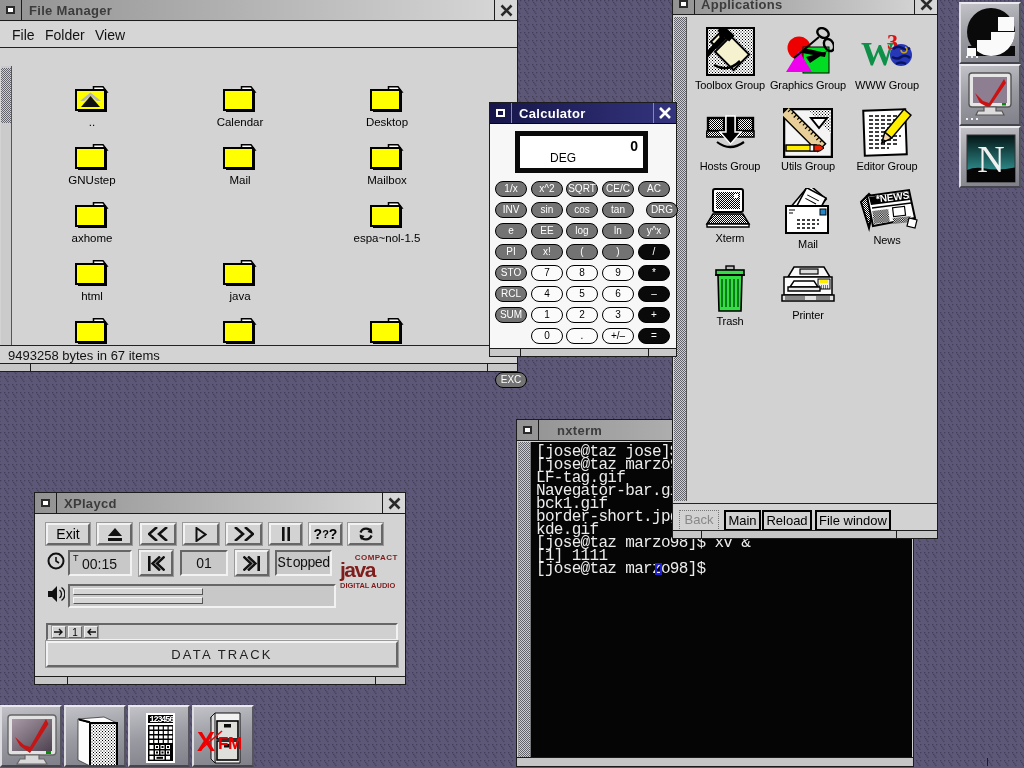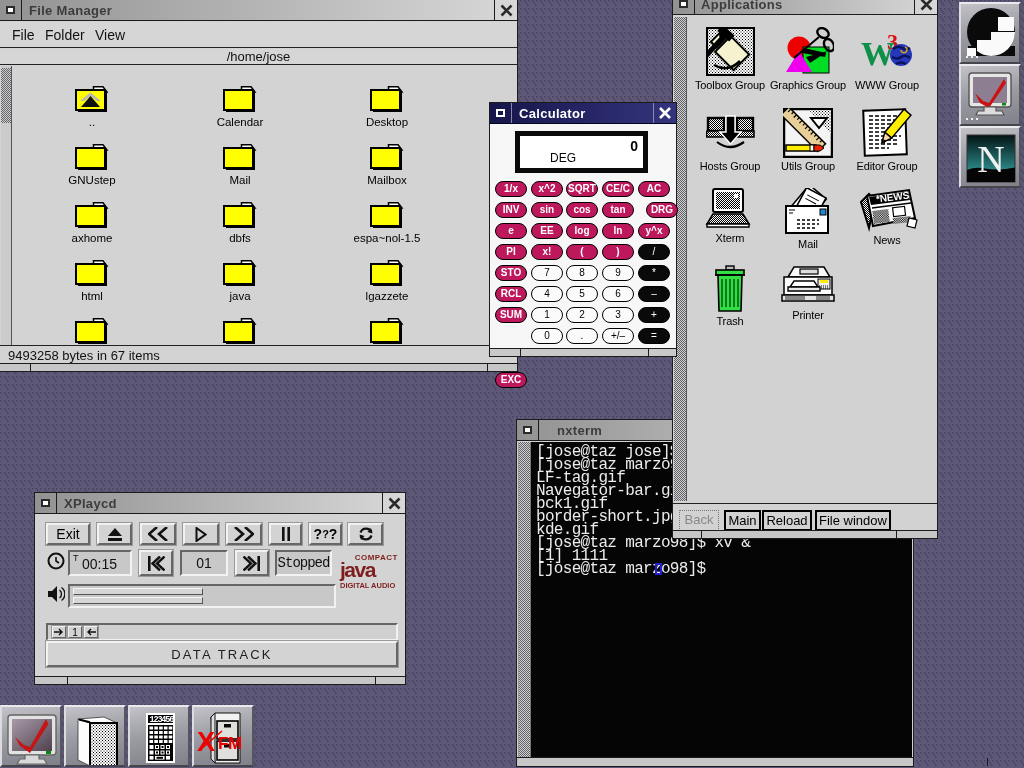--- a/index.html
+++ b/index.html
@@ -52,21 +52,21 @@
   #calc .mini { border-right:1px solid #8888b0; }
   #calc .mini i { background:transparent; border:2px solid #fff; }
   #calc .ttl { color:#fff; }
   #calc .xbtn { border-left:1px solid #8888b0; }
   #calc .display { position:absolute; left:25px; top:28px; width:133px; height:42px;
      background:#fff; border:5px solid #0a0a0a; }
   #calc .display .v { position:absolute; right:5px; top:2px; font-size:14px; font-weight:bold; color:#000; }
   #calc .display .m { position:absolute; left:30px; bottom:3px; font-size:12px; color:#000; }
   .cbtn { position:absolute; width:32px; height:16px; border:1px solid #000; border-radius:9px;
      font-size:10px; text-align:center; line-height:14px; }
-  .cg { background:#be185d; color:#fff;font-weight:bold; }
+  .cg { background:#737373; color:#fff; }
   .cw { background:#fbfbfb; color:#000; }
   .ck { background:#0a0a0a; color:#fff; }
   #calc .bbar { background:#c9c9c9; }
 
   
   #apps { left:672px; top:-7px; width:266px; height:546px; }
   #apps .asb { position:absolute; left:1px; top:23px; width:13px; bottom:37px;
       border-right:1px solid #555; }
   #apps .acontent { position:absolute; left:14px; top:23px; right:1px; height:486px; background:#d2d2d2; }
   #apps .btnrow { position:absolute; left:0px; right:0; top:509px; height:28px;
@@ -346,21 +346,20 @@
           <svg width="13" height="13" viewBox="0 0 13 13">
             <path d="M1.5 1.5 L11.5 11.5 M11.5 1.5 L1.5 11.5" stroke="#2a2a2a" stroke-width="2.6"></path>
           </svg>
         </div>
     </div>
     <div class="menubar">
       <span style="left:12px;">File</span>
         <span style="left:45px;">Folder</span>
         <span style="left:95px;text-align:center;">View</span>
     </div>
-    <div class="pathbar">/home/jose</div>
     <div class="fmcontent">
       <div class="ficon" style="left:32px;top:20px;"><svg width="36" height="27" viewBox="0 0 36 27">
             <path d="M19.5 0.8 h9.5 l4 5.2 h-13.5 z" fill="#fff" stroke="#000" stroke-width="1.5"></path>
             <rect x="4" y="6" width="29" height="20" fill="#000"></rect>
             <rect x="2" y="4" width="29" height="20" fill="#ff0" stroke="#000" stroke-width="2"></rect>
             <path d="M6 15 L16.5 6.5 L27 15 L23 15 L16.5 10 L10 15 Z" fill="#b8b8b8"></path>
             <path d="M16.5 10 L26 21 L7 21 Z" fill="#111"></path>
           </svg>..</div>
       <div class="ficon" style="left:327px;top:20px;"><svg width="36" height="27" viewBox="0 0 36 27">
             <path d="M19.5 0.8 h9.5 l4 5.2 h-13.5 z" fill="#fff" stroke="#000" stroke-width="1.5"></path>
@@ -385,45 +384,35 @@
       <div class="ficon" style="left:327px;top:78px;"><svg width="36" height="27" viewBox="0 0 36 27">
             <path d="M19.5 0.8 h9.5 l4 5.2 h-13.5 z" fill="#fff" stroke="#000" stroke-width="1.5"></path>
             <rect x="4" y="6" width="29" height="20" fill="#000"></rect>
             <rect x="2" y="4" width="29" height="20" fill="#ff0" stroke="#000" stroke-width="2"></rect>
           </svg>Mailbox</div>
       <div class="ficon" style="left:32px;top:136px;"><svg width="36" height="27" viewBox="0 0 36 27">
             <path d="M19.5 0.8 h9.5 l4 5.2 h-13.5 z" fill="#fff" stroke="#000" stroke-width="1.5"></path>
             <rect x="4" y="6" width="29" height="20" fill="#000"></rect>
             <rect x="2" y="4" width="29" height="20" fill="#ff0" stroke="#000" stroke-width="2"></rect>
           </svg>axhome</div>
-      <div class="ficon" style="left:180px;top:136px;"><svg width="36" height="27" viewBox="0 0 36 27">
-            <path d="M19.5 0.8 h9.5 l4 5.2 h-13.5 z" fill="#fff" stroke="#000" stroke-width="1.5"></path>
-            <rect x="4" y="6" width="29" height="20" fill="#000"></rect>
-            <rect x="2" y="4" width="29" height="20" fill="#ff0" stroke="#000" stroke-width="2"></rect>
-          </svg>dbfs</div>
       <div class="ficon" style="left:327px;top:136px;"><svg width="36" height="27" viewBox="0 0 36 27">
             <path d="M19.5 0.8 h9.5 l4 5.2 h-13.5 z" fill="#fff" stroke="#000" stroke-width="1.5"></path>
             <rect x="4" y="6" width="29" height="20" fill="#000"></rect>
             <rect x="2" y="4" width="29" height="20" fill="#ff0" stroke="#000" stroke-width="2"></rect>
           </svg>espa~nol-1.5</div>
       <div class="ficon" style="left:32px;top:194px;"><svg width="36" height="27" viewBox="0 0 36 27">
             <path d="M19.5 0.8 h9.5 l4 5.2 h-13.5 z" fill="#fff" stroke="#000" stroke-width="1.5"></path>
             <rect x="4" y="6" width="29" height="20" fill="#000"></rect>
             <rect x="2" y="4" width="29" height="20" fill="#ff0" stroke="#000" stroke-width="2"></rect>
           </svg>html</div>
       <div class="ficon" style="left:180px;top:194px;"><svg width="36" height="27" viewBox="0 0 36 27">
             <path d="M19.5 0.8 h9.5 l4 5.2 h-13.5 z" fill="#fff" stroke="#000" stroke-width="1.5"></path>
             <rect x="4" y="6" width="29" height="20" fill="#000"></rect>
             <rect x="2" y="4" width="29" height="20" fill="#ff0" stroke="#000" stroke-width="2"></rect>
           </svg>java</div>
-      <div class="ficon" style="left:327px;top:194px;"><svg width="36" height="27" viewBox="0 0 36 27">
-            <path d="M19.5 0.8 h9.5 l4 5.2 h-13.5 z" fill="#fff" stroke="#000" stroke-width="1.5"></path>
-            <rect x="4" y="6" width="29" height="20" fill="#000"></rect>
-            <rect x="2" y="4" width="29" height="20" fill="#ff0" stroke="#000" stroke-width="2"></rect>
-          </svg>lgazzete</div>
       <div class="ficon" style="left:32px;top:252px;"><svg width="36" height="27" viewBox="0 0 36 27">
             <path d="M19.5 0.8 h9.5 l4 5.2 h-13.5 z" fill="#fff" stroke="#000" stroke-width="1.5"></path>
             <rect x="4" y="6" width="29" height="20" fill="#000"></rect>
             <rect x="2" y="4" width="29" height="20" fill="#ff0" stroke="#000" stroke-width="2"></rect>
           </svg>&nbsp;</div>
       <div class="ficon" style="left:180px;top:252px;"><svg width="36" height="27" viewBox="0 0 36 27">
             <path d="M19.5 0.8 h9.5 l4 5.2 h-13.5 z" fill="#fff" stroke="#000" stroke-width="1.5"></path>
             <rect x="4" y="6" width="29" height="20" fill="#000"></rect>
             <rect x="2" y="4" width="29" height="20" fill="#ff0" stroke="#000" stroke-width="2"></rect>
           </svg>&nbsp;</div>

